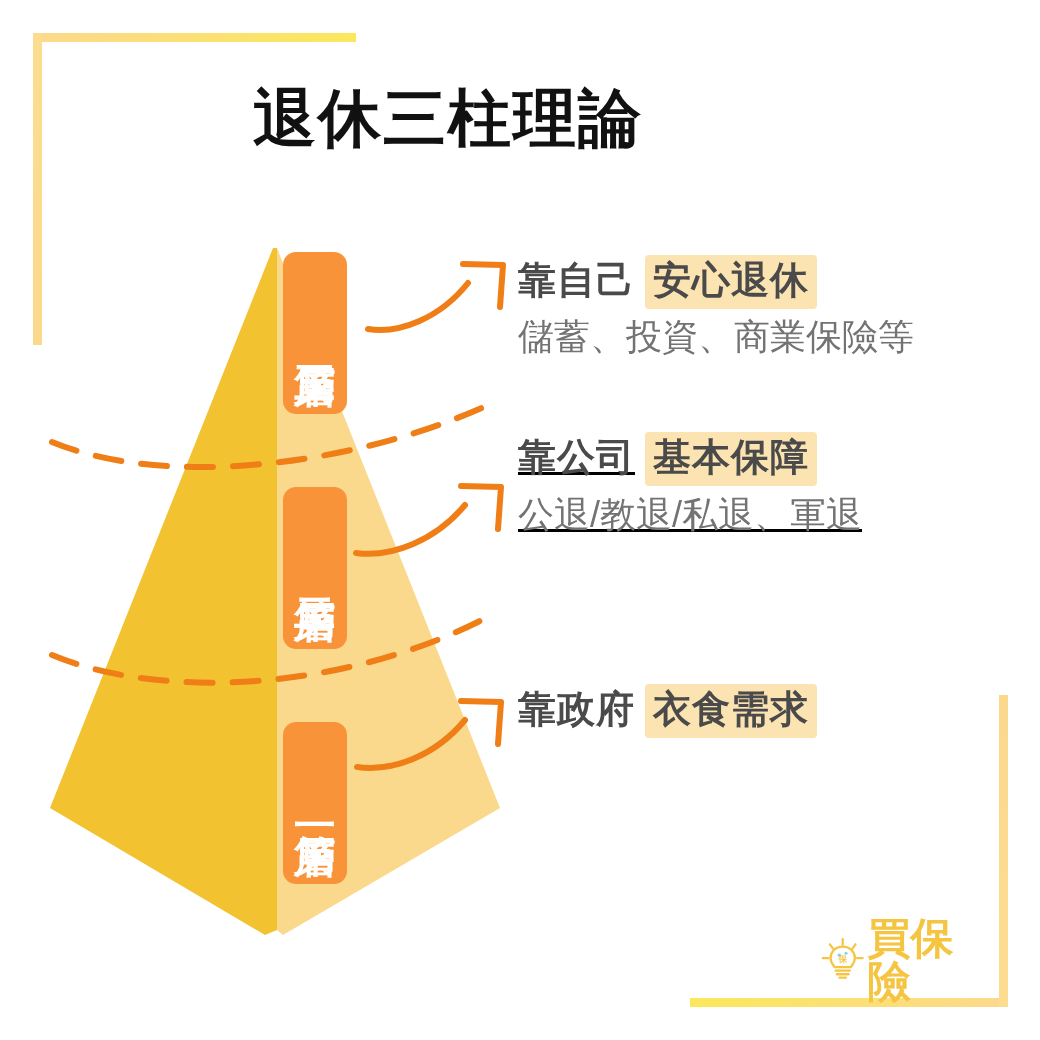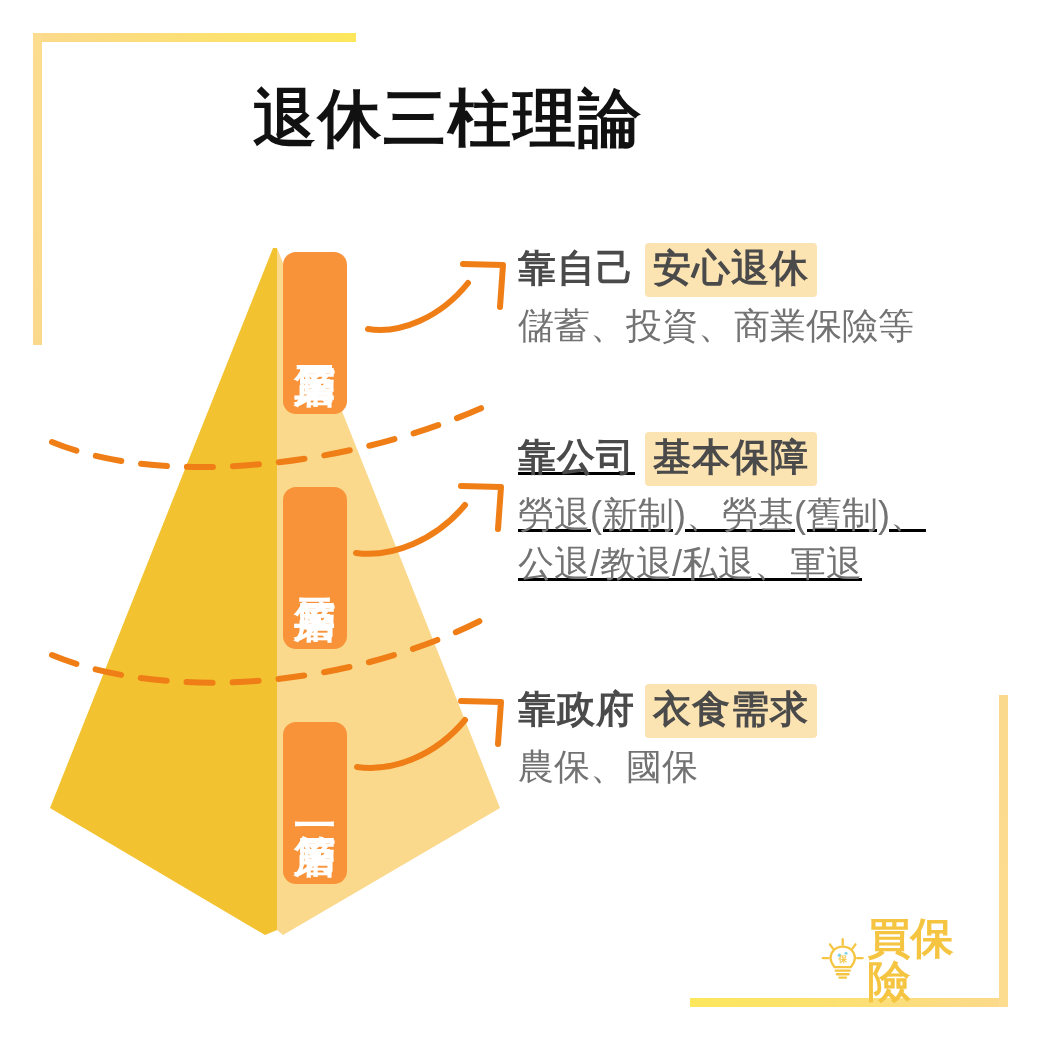--- a/index.html
+++ b/index.html
@@ -74,21 +74,21 @@
   #tier-badge-3 { left: 283px; top: 252px; height: 162px; }
   #tier-badge-2 { left: 283px; top: 487px; height: 162px; }
   #tier-badge-1 { left: 283px; top: 722px; height: 162px; }
 
   
   .tier-text {
     position: absolute;
     left: 518px;
     width: 500px;
   }
-  #tier-text-3 { top: 243px; }
+  #tier-text-3 { top: 255px; font-family: Liberation Serif, serif; }
   #tier-text-2 { top: 432px; text-decoration: underline; }
   #tier-text-1 { top: 684px; }
 
   .tier-heading {
     font-size: 38px;
     font-weight: bold;
     color: #4A4A4A;
     line-height: 1.25;
     white-space: nowrap;
     margin-bottom: 4px;
@@ -207,31 +207,29 @@
     <div class="tier-desc">
       <div class="tier-desc-line">儲蓄、投資、商業保險等</div>
     </div>
   </div>
 
   <div class="tier-text" id="tier-text-2">
     <div class="tier-heading">
       <span class="who">靠公司</span><span class="tier-tag">基本保障</span>
     </div>
     <div class="tier-desc">
-      <div class="tier-desc-line">勞退(新制)、勞基(舊制)、</div>
       <div class="tier-desc-line">公退/教退/私退、軍退</div>
     </div>
   </div>
 
   <div class="tier-text" id="tier-text-1">
     <div class="tier-heading">
       <span class="who">靠政府</span><span class="tier-tag">衣食需求</span>
     </div>
     <div class="tier-desc">
-      <div class="tier-desc-line">農保、國保</div>
     </div>
   </div>
 
   <div id="brand-logo">
     <svg width="52" height="52" viewBox="0 0 52 52">
       <g stroke="#F5C542" stroke-width="2.4" stroke-linecap="round" fill="none">
         <line x1="26" y1="4" x2="26" y2="10"></line>
         <line x1="12.5" y1="9.5" x2="15.8" y2="14"></line>
         <line x1="39.5" y1="9.5" x2="36.2" y2="14"></line>
         <line x1="5" y1="24" x2="11" y2="24"></line>

